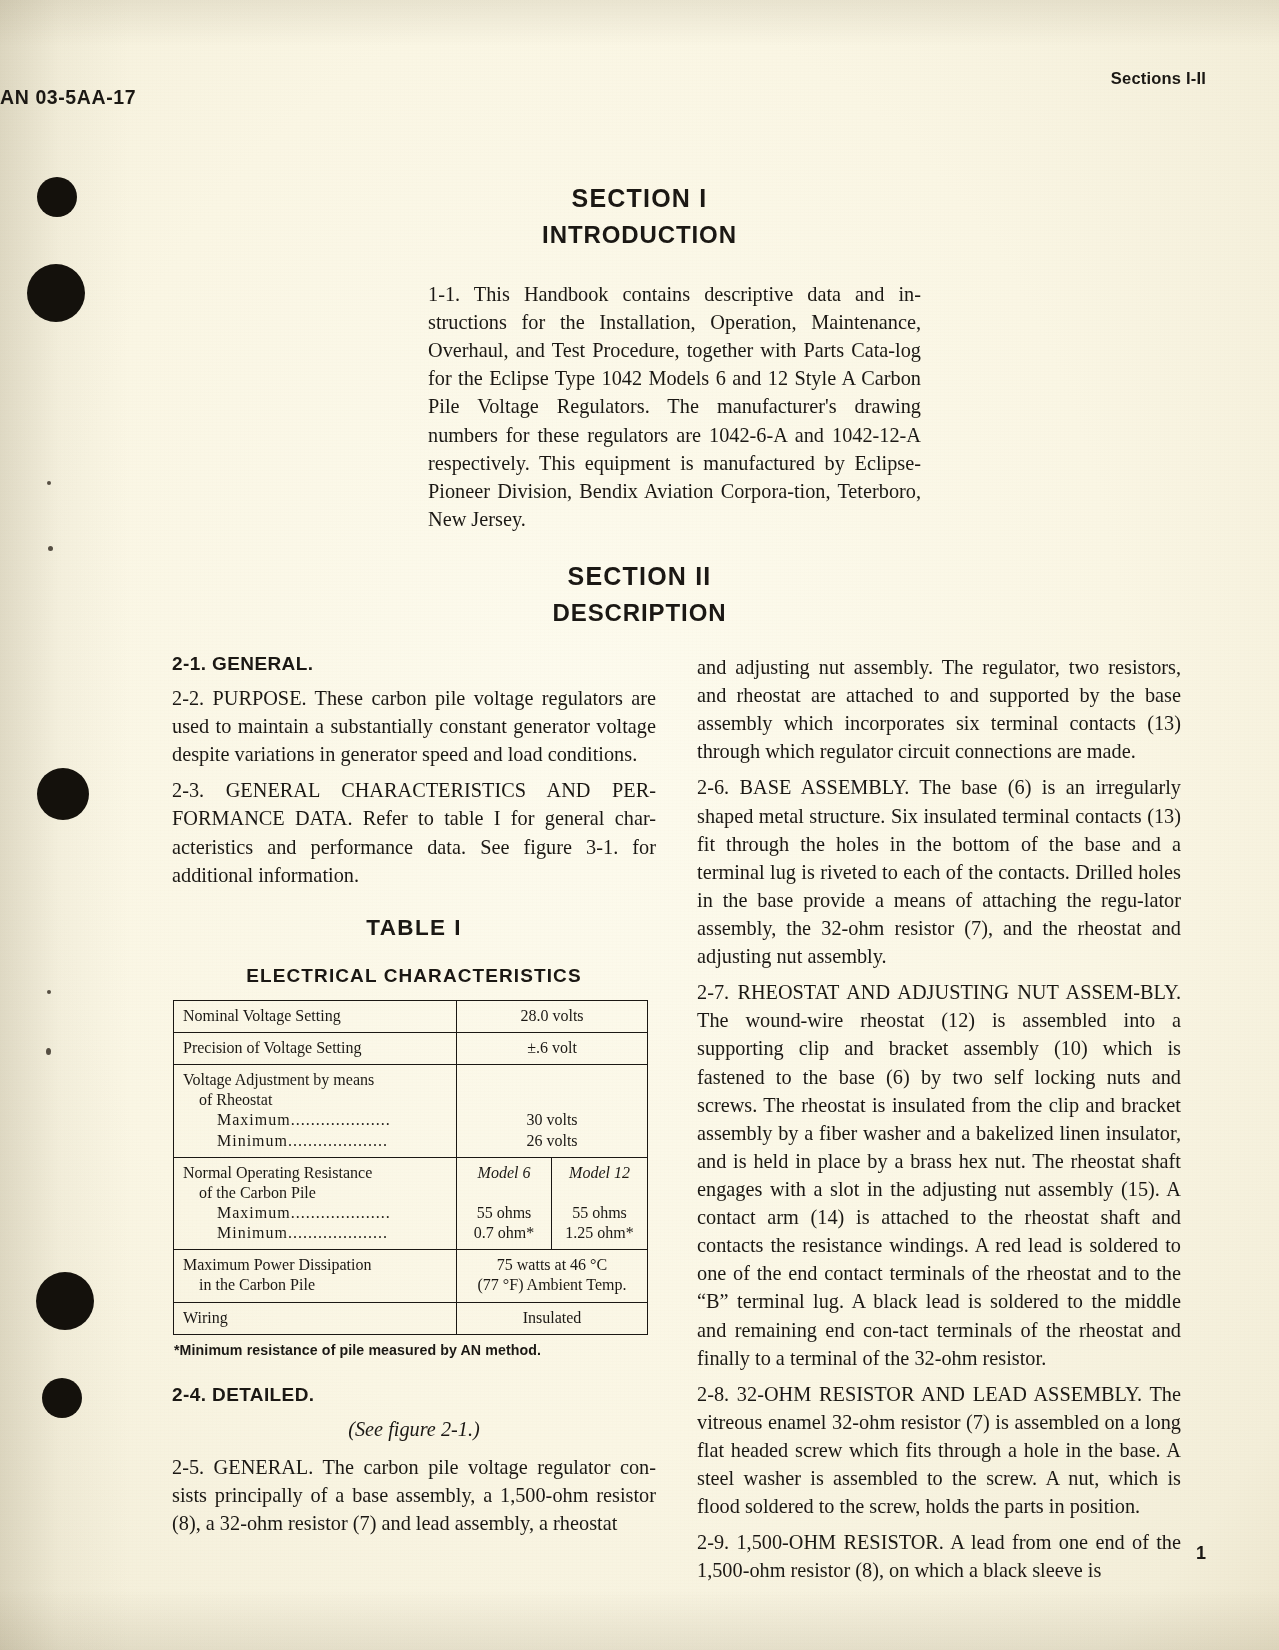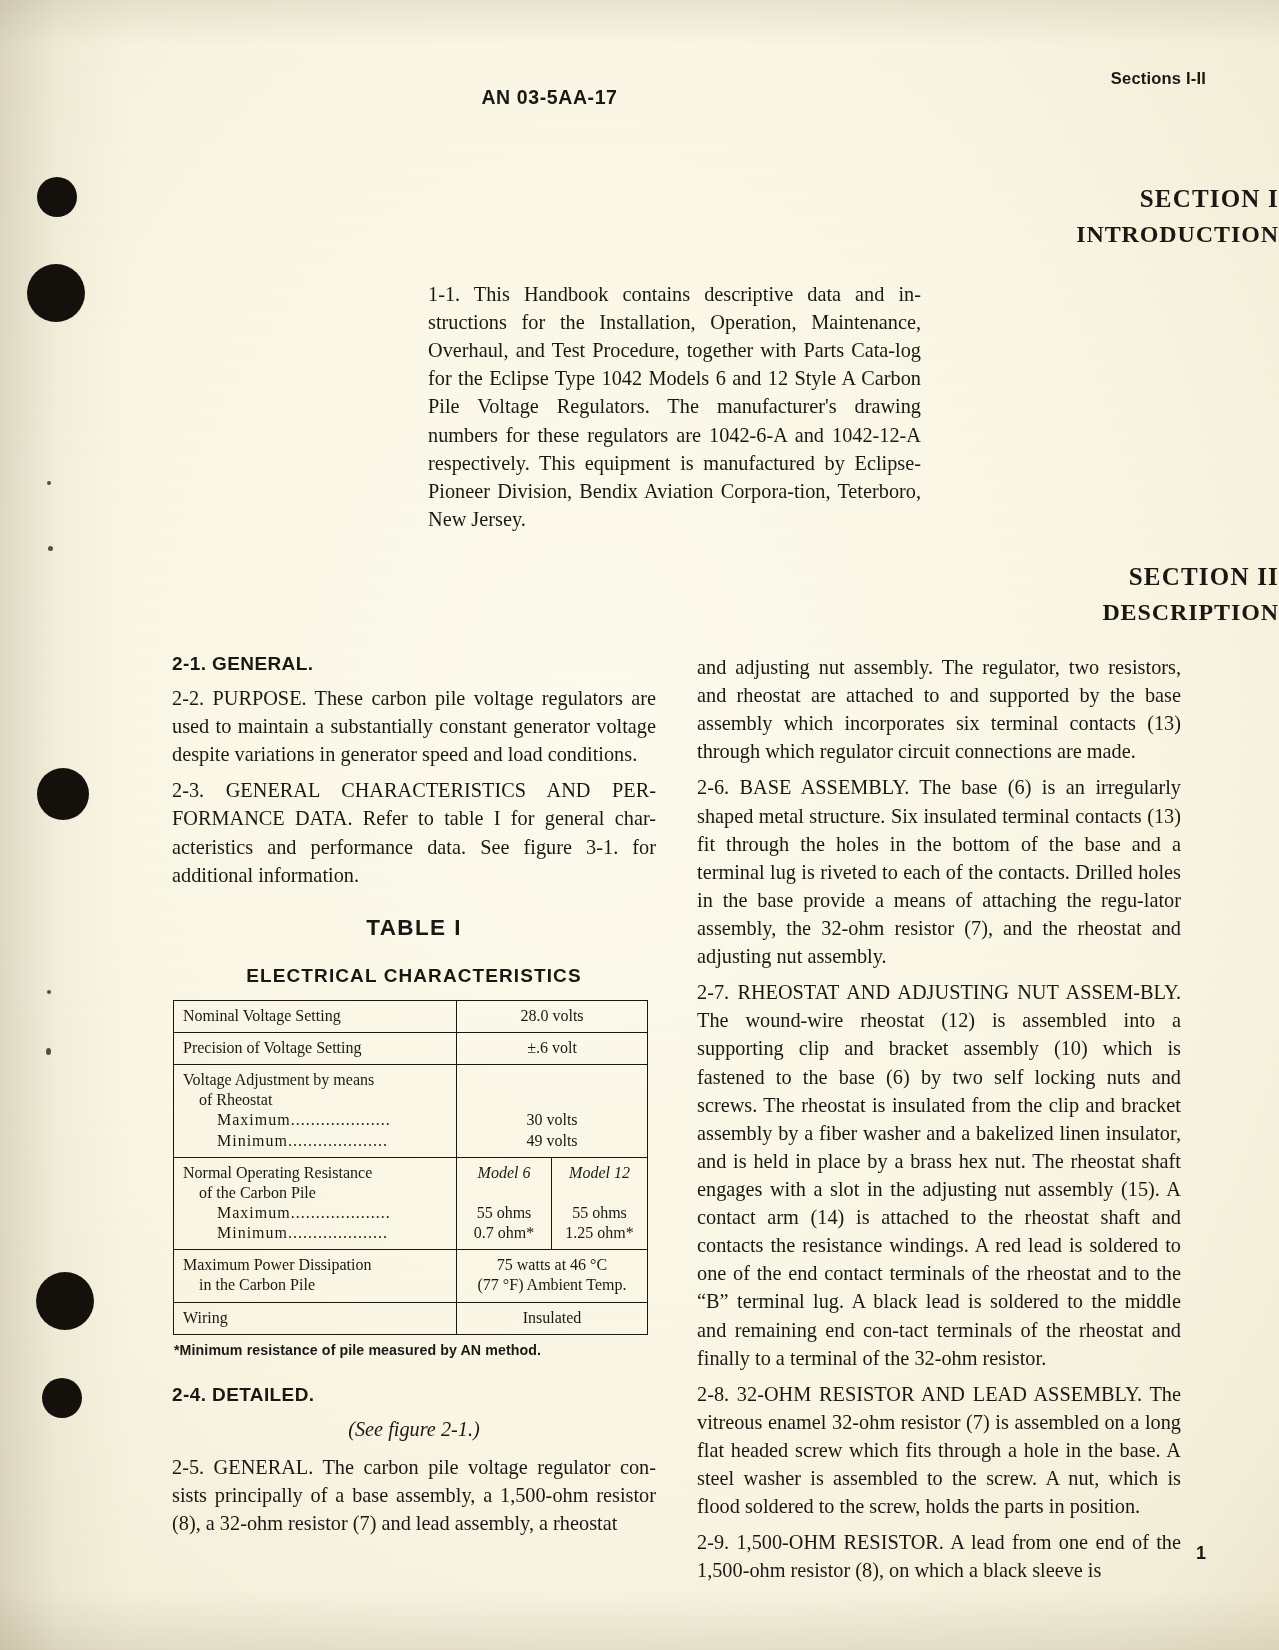--- a/index.html
+++ b/index.html
@@ -70,21 +70,21 @@
     position: absolute;
     top: 60px;
     left: 0;
     right: 0;
     height: 54px;
   }
   .doc-number {
     position: absolute;
     left: 0; right: 0;
     top: 26px;
-    text-align: center;
+    text-align: left;
     font-family: "Liberation Sans", sans-serif;
     font-weight: bold;
     font-size: 19.5px;
     letter-spacing: .6px;
     padding-right: 180px;
   }
   .sections-label {
     position: absolute;
     right: 73px;
     top: 9px;
@@ -94,22 +94,22 @@
     letter-spacing: .2px;
   }
 
   
   .section-one {
     position: absolute;
     top: 180px;
     left: 0; right: 0;
   }
   .sec-heading {
-    text-align: right;
-    font-family: Liberation Serif, serif;
+    text-align: center;
+    font-family: Liberation Sans, sans-serif;
     font-weight: bold;
     font-size: 25px;
     letter-spacing: 1.2px;
     line-height: 1.48;
   }
   .sec-heading.sub {
     font-size: 24px;
     letter-spacing: .9px;
   }
 
@@ -311,21 +311,21 @@
             <div class="indent1">of Rheostat</div>
             <div class="indent2 dotlead">Maximum....................</div>
             <div class="indent2 dotlead">Minimum....................</div>
           </div>
         </td>
         <td colspan="2">
           <div class="cell-r">
             <div class="blankline">&nbsp;</div>
             <div class="blankline">&nbsp;</div>
             <div>30 volts</div>
-            <div>49 volts</div>
+            <div>26 volts</div>
           </div>
         </td>
       </tr>
 
       <tr>
         <td>
           <div class="cell-l">
             <div>Normal Operating Resistance</div>
             <div class="indent1">of the Carbon Pile</div>
             <div class="indent2 dotlead">Maximum....................</div>

